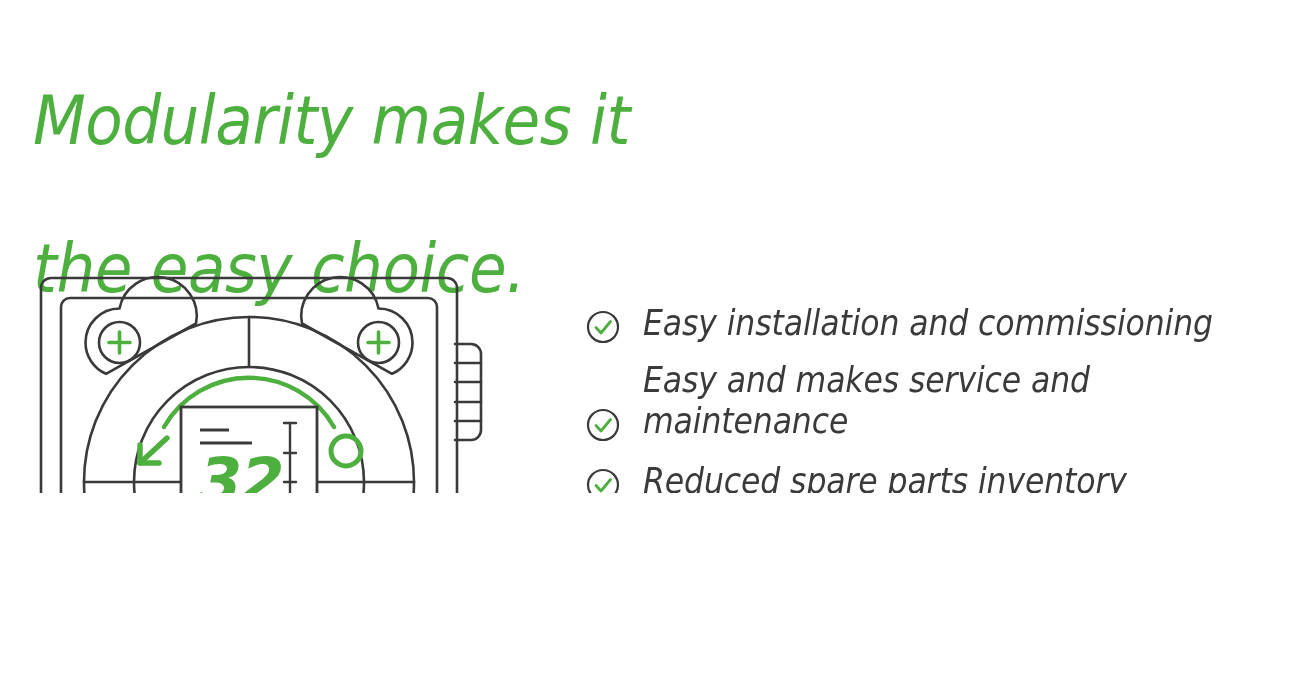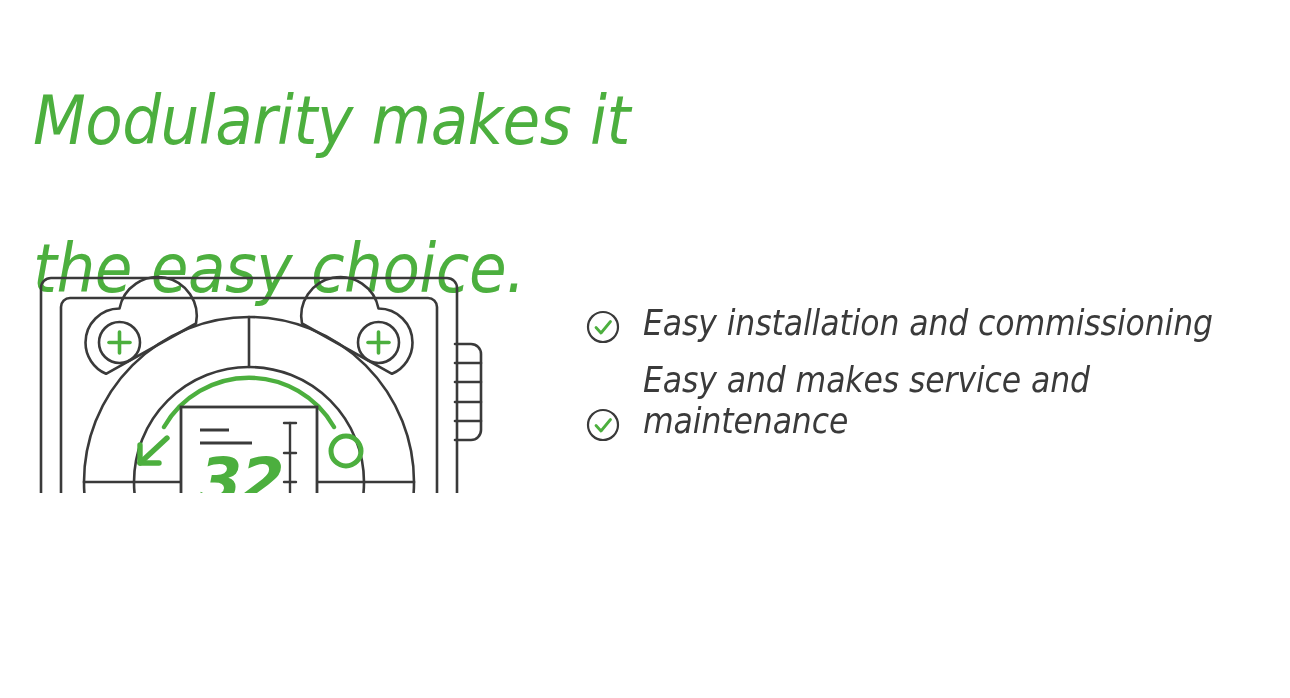--- a/index.html
+++ b/index.html
@@ -237,15 +237,24 @@
       <span class="check-icon">
         <svg viewBox="0 0 34 34" xmlns="http://www.w3.org/2000/svg">
           <circle cx="17" cy="17" r="15" fill="none" stroke="#3A3A3A" stroke-width="2.2"></circle>
           <polyline points="10,17.5 15,23 24.5,11.5" fill="none" stroke="#4CAF3E" stroke-width="2.8" stroke-linecap="round" stroke-linejoin="round"></polyline>
         </svg>
       </span>
       <span class="benefit-text">Easy and makes service and
 maintenance</span>
     </div>
 
+    <div class="benefit-item">
+      <span class="check-icon">
+        <svg viewBox="0 0 34 34" xmlns="http://www.w3.org/2000/svg">
+          <circle cx="17" cy="17" r="15" fill="none" stroke="#3A3A3A" stroke-width="2.2"></circle>
+          <polyline points="10,17.5 15,23 24.5,11.5" fill="none" stroke="#4CAF3E" stroke-width="2.8" stroke-linecap="round" stroke-linejoin="round"></polyline>
+        </svg>
+      </span>
+      <span class="benefit-text">Reduced spare parts inventory</span>
+    </div>
 
   </div>
 </div>
 
 </body></html>

